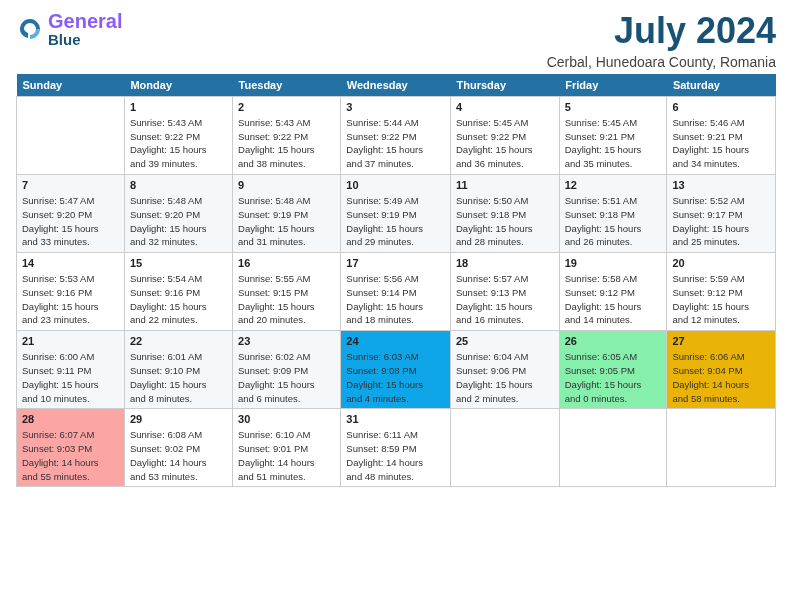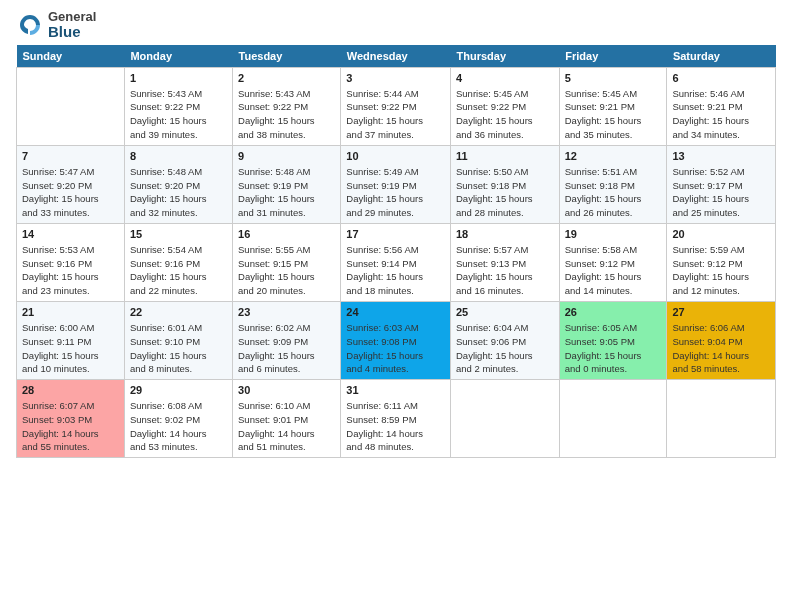--- a/index.html
+++ b/index.html
@@ -23,23 +23,23 @@
     .logo {
       display: flex;
       align-items: center;
     }
     .logo-text {
       display: flex;
       flex-direction: column;
       line-height: 1.1;
     }
     .logo-general {
-      font-size: 13px;
-      font-weight: bold;
-      color: #404040;
+      font-size: 20px;
+      font-weight: bold;
+      color: #8b5cf6;
     }
     .logo-blue {
       font-size: 15px;
       font-weight: bold;
       color: #1a5276;
     }
     .logo-icon {
       width: 28px;
       height: 28px;
       margin-right: 4px;
@@ -108,20 +108,24 @@
     <div class="logo">
       <svg class="logo-icon" viewBox="0 0 28 28">
         <path d="M14 4 C8 4 4 9 4 14 C4 19 8 22 12 23 L12 18 C10 17 8 15.5 8 14 C8 11 10.5 8 14 8 C17.5 8 20 11 20 14 L24 14 C24 9 19.5 4 14 4Z" fill="#2471a3"></path>
         <path d="M20 14 C20 17 17.5 20 14 20 L14 24 C19.5 24 24 19.5 24 14Z" fill="#5dade2"></path>
       </svg>
       <div class="logo-text">
         <span class="logo-general">General</span>
         <span class="logo-blue">Blue</span>
       </div>
     </div>
+    <div class="title-block">
+      <div class="month-title">July 2024</div>
+      <div class="location-title">Cerbal, Hunedoara County, Romania</div>
+    </div>
   </div>
 
   <table class="calendar">
     <thead>
       <tr>
       <th>Sunday</th>
           <th>Monday</th>
           <th>Tuesday</th>
           <th>Wednesday</th>
           <th>Thursday</th>

